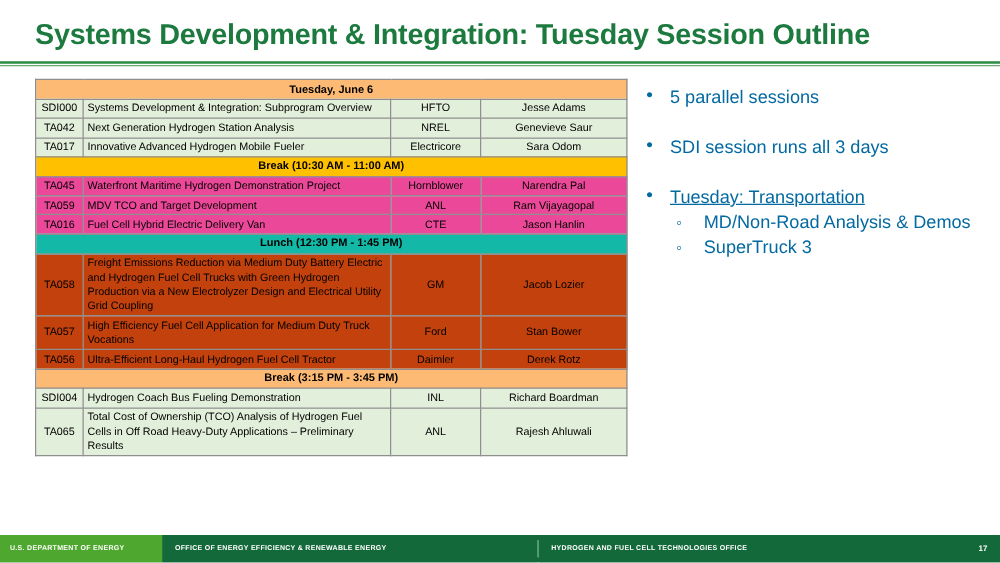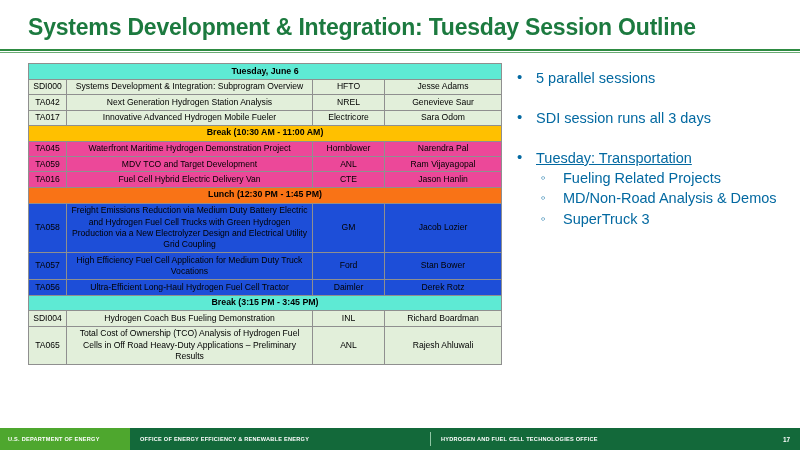--- a/index.html
+++ b/index.html
@@ -61,40 +61,40 @@
     color: #000000;
   }
   .agenda-table td {
     border: 0.8px solid #8f8f8f;
     padding: 1.5px 3px;
     vertical-align: middle;
     line-height: 1.33;
   }
 
   .col-id    { width: 38px;  text-align: center; }
-  .col-title { width: 246px; text-align: center; }
+  .col-title { width: 246px; text-align: left; }
   .col-org   { width: 72px;  text-align: center; }
   .col-name  { width: 117px; text-align: center; }
 
   
   .band {
     text-align: center;
     font-weight: bold;
     font-size: 8.8px;
     padding-top: 2px;
     padding-bottom: 2px;
   }
-  .band-green  { background: #5eead4; }
+  .band-green  { background: #fdba74; }
   .band-orange { background: #ffc000; margin-top: 24px; }
-  .band-blue   { background: #f97316; }
+  .band-blue   { background: #14b8a6; }
 
   
   .row-green  td { background: #e2efda; }
   .row-orange td { background: #ec4899; }
-  .row-blue   td { background: #1d4ed8; }
+  .row-blue   td { background: #c2410c; }
 
   
   .bullets {
     position: absolute;
     left: 512px;
     top: 68px;
     width: 278px;
     font-size: 14.5px;
     color: #0369a1;
     line-height: 1.38;
@@ -299,21 +299,20 @@
     </tbody>
   </table>
 
   <div class="bullets">
     <div class="bullet-l1">5 parallel sessions</div>
     <div class="bullet-l1">SDI session runs all 3 days</div>
     <div class="bullet-l1 tight">
       <span class="bullet-underline">Tuesday: Transportation</span>
     </div>
     <div class="sublist">
-      <div class="bullet-l2">Fueling Related Projects</div>
       <div class="bullet-l2">MD/Non-Road Analysis &amp; Demos</div>
       <div class="bullet-l2">SuperTruck 3</div>
     </div>
   </div>
 
   <div class="footer">
     <div class="footer-doe">U.S. DEPARTMENT OF ENERGY</div>
     <div class="footer-eere">OFFICE OF ENERGY EFFICIENCY &amp; RENEWABLE ENERGY</div>
     <div class="footer-div"></div>
     <div class="footer-hfto">HYDROGEN AND FUEL CELL TECHNOLOGIES OFFICE</div>

